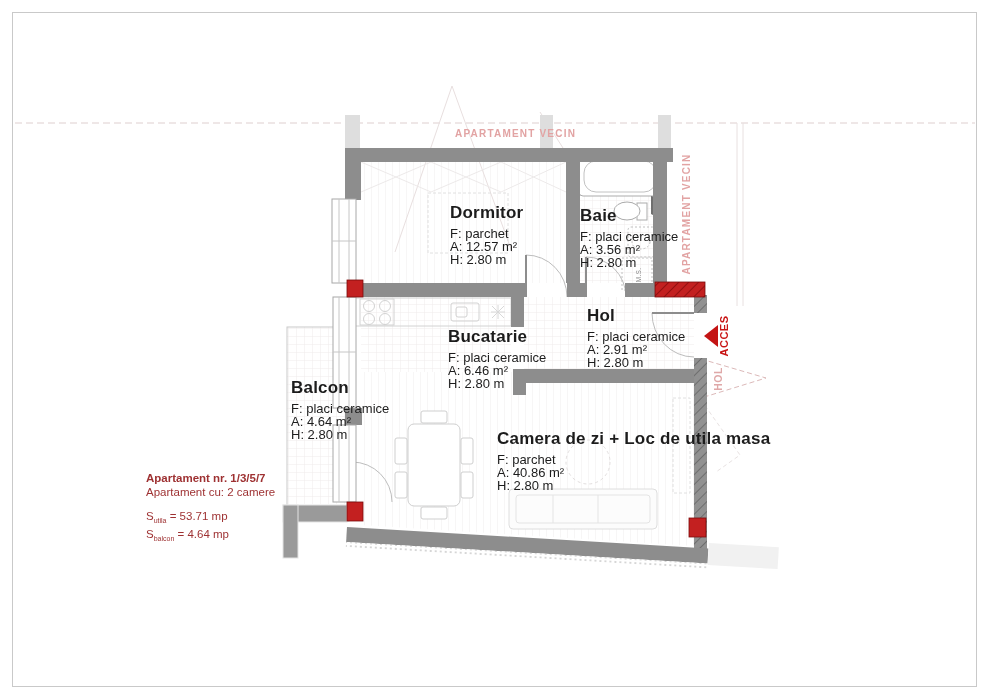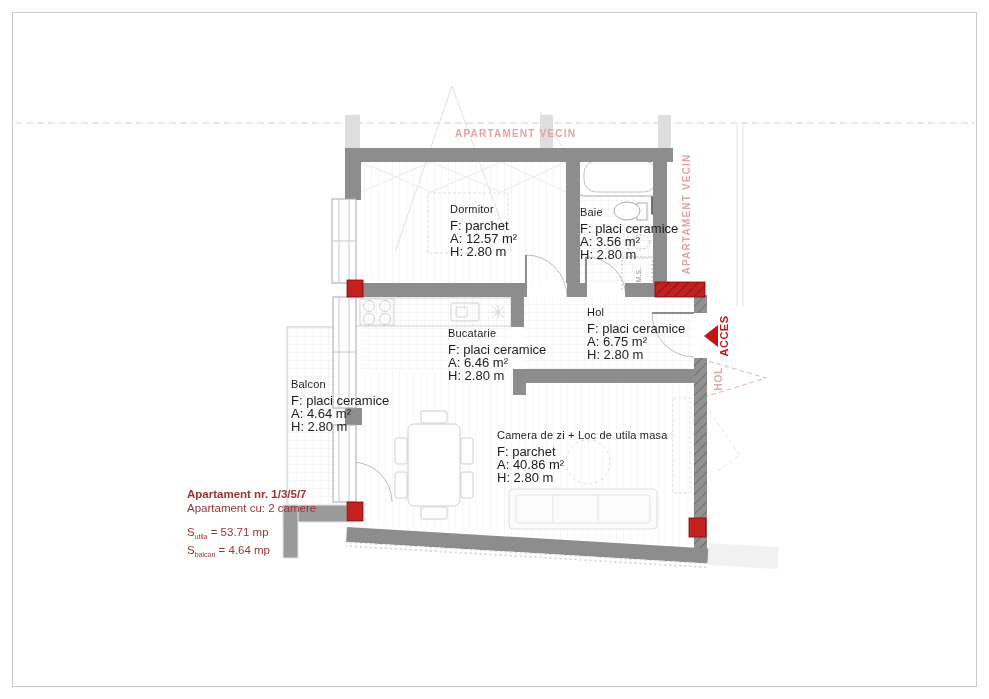--- a/index.html
+++ b/index.html
@@ -2,21 +2,21 @@
 <html><head>
 <meta charset="utf-8">
 <style>
   html,body{margin:0;padding:0;background:#ffffff;}
   body{width:989px;height:699px;position:relative;overflow:hidden;
        font-family:"Liberation Sans", sans-serif;}
   .frame{position:absolute;left:12px;top:12px;width:963px;height:673px;
          border:1px solid #c9c9c9;}
   #plansvg{position:absolute;left:0;top:0;}
   .rlabel{position:absolute;color:#1c1c1c;}
-  .rname{font-size:11px;font-weight:normal;letter-spacing:.2px;margin-bottom:4px;}
+  .rname{font-size:17px;font-weight:bold;letter-spacing:.2px;margin-bottom:4px;}
   .rline{font-size:13px;line-height:13px;}
   .pinklabel{position:absolute;color:#e2a3a3;font-weight:bold;font-size:10px;
              letter-spacing:1.2px;white-space:nowrap;}
   .vtext{position:absolute;white-space:nowrap;transform:translate(-50%,-50%) rotate(-90deg);}
   .acces-text{color:#c81414;font-weight:bold;font-size:11px;letter-spacing:.5px;}
   .holext-text{color:#dfa8a8;font-weight:bold;font-size:10.5px;letter-spacing:.5px;}
   .ms-text{color:#8a8a8a;font-size:6.5px;letter-spacing:.3px;}
   .acces-arrow{position:absolute;width:0;height:0;
                border-top:11px solid transparent;border-bottom:11px solid transparent;
                border-right:14px solid #c41414;}
@@ -200,21 +200,21 @@
 <div class="rlabel" style="left:580px;top:206px;">
   <div class="rname">Baie</div>
   <div class="rline">F: placi ceramice</div>
   <div class="rline">A: 3.56 m²</div>
   <div class="rline">H: 2.80 m</div>
 </div>
 
 <div class="rlabel" style="left:587px;top:306px;">
   <div class="rname">Hol</div>
   <div class="rline">F: placi ceramice</div>
-  <div class="rline">A: 6.75 m²</div>
+  <div class="rline">A: 2.91 m²</div>
   <div class="rline">H: 2.80 m</div>
 </div>
 
 <div class="rlabel" style="left:448px;top:327px;">
   <div class="rname">Bucatarie</div>
   <div class="rline">F: placi ceramice</div>
   <div class="rline">A: 6.46 m²</div>
   <div class="rline">H: 2.80 m</div>
 </div>
 
@@ -230,19 +230,19 @@
   <div class="rline">F: parchet</div>
   <div class="rline">A: 40.86 m²</div>
   <div class="rline">H: 2.80 m</div>
 </div>
 
 <div class="acces-arrow" style="left:704px;top:325px;"></div>
 <div class="vtext acces-text" style="left:724px;top:336px;">ACCES</div>
 <div class="vtext holext-text" style="left:718px;top:379px;">HOL</div>
 <div class="vtext ms-text" style="left:638px;top:275px;">M.S.</div>
 
-<div class="infoblock" style="left:146px;top:488px;margin-left:41px;">
+<div class="infoblock" style="left:146px;top:472px;">
   <div class="info-title">Apartament nr. 1/3/5/7</div>
   <div>Apartament cu: 2 camere</div>
   <div class="gap"></div>
   <div class="info-s"><span>S</span><sub>utila</sub><span> = 53.71 mp</span></div>
   <div class="info-s"><span>S</span><sub>balcon</sub><span> = 4.64 mp</span></div>
 </div>
 
 </body></html>

